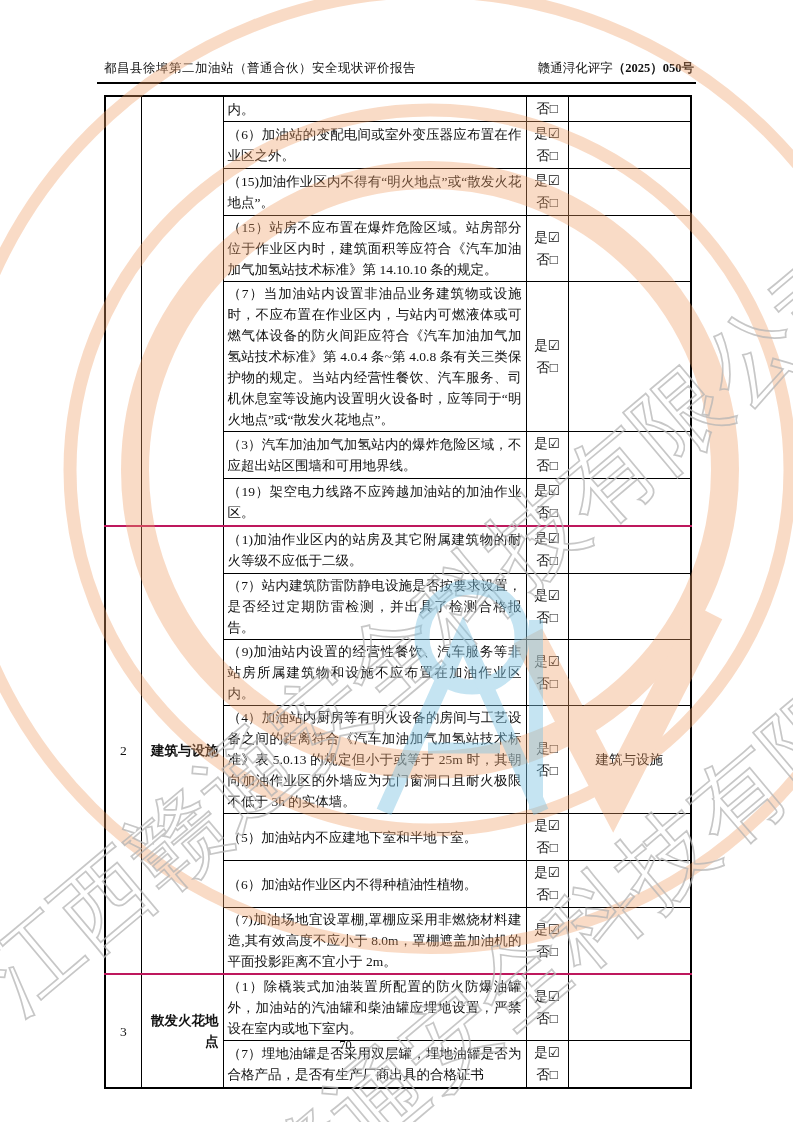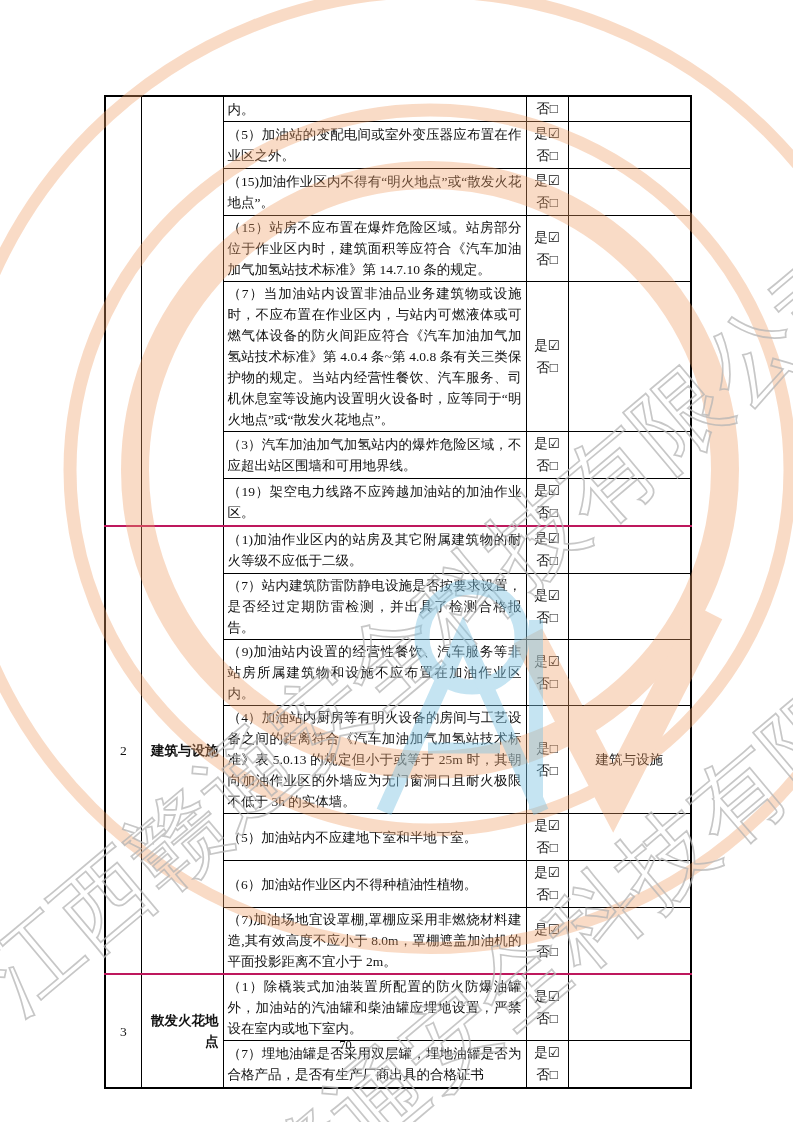--- a/index.html
+++ b/index.html
@@ -27,20 +27,26 @@
   .ftr{position:absolute;left:0;top:1038px;width:691px;text-align:center;font-size:12.5px;}
 
   
   .wm{position:absolute;left:0;top:0;width:793px;height:1122px;pointer-events:none;}
 </style>
 </head>
 <body>
 
 <div class="page">
 
+  <div class="hdr">
+    <span class="l">都昌县徐埠第二加油站（普通合伙）安全现状评价报告</span>
+    <span class="r">
+      <span>赣通浔化评字</span><b>（2025）050号</b>
+    </span>
+  </div>
 
   <table class="chk">
     <colgroup>
         <col style="width:36px">
         <col style="width:82px">
         <col style="width:303px">
         <col style="width:42px">
         <col style="width:123px">
       </colgroup>
     <tbody>
@@ -48,37 +54,37 @@
       <tr style="height:22px">
         <td class="c-no" rowspan="7"></td>
         <td class="c-cat" rowspan="7"></td>
         <td class="c-item">内。</td>
         <td class="c-ans">
             <div>否□</div>
           </td>
         <td class="c-remark"></td>
       </tr>
       <tr style="height:43px">
-        <td class="c-item">（5）加油站的变配电间或室外变压器应布置在作业区之外。</td>
+        <td class="c-item">（6）加油站的变配电间或室外变压器应布置在作业区之外。</td>
         <td class="c-ans">
             <div>是☑</div>
             <div>否□</div>
           </td>
         <td class="c-remark"></td>
       </tr>
       <tr style="height:45px">
         <td class="c-item">（15)加油作业区内不得有“明火地点”或“散发火花地点”。</td>
         <td class="c-ans">
             <div>是☑</div>
             <div>否□</div>
           </td>
         <td class="c-remark"></td>
       </tr>
       <tr style="height:62px">
-        <td class="c-item">（15）站房不应布置在爆炸危险区域。站房部分位于作业区内时，建筑面积等应符合《汽车加油加气加氢站技术标准》第 14.7.10 条的规定。</td>
+        <td class="c-item">（15）站房不应布置在爆炸危险区域。站房部分位于作业区内时，建筑面积等应符合《汽车加油加气加氢站技术标准》第 14.10.10 条的规定。</td>
         <td class="c-ans">
             <div>是☑</div>
             <div>否□</div>
           </td>
         <td class="c-remark"></td>
       </tr>
       <tr style="height:143px">
         <td class="c-item">（7）当加油站内设置非油品业务建筑物或设施时，不应布置在作业区内，与站内可燃液体或可燃气体设备的防火间距应符合《汽车加油加气加氢站技术标准》第 4.0.4 条~第 4.0.8 条有关三类保护物的规定。当站内经营性餐饮、汽车服务、司机休息室等设施内设置明火设备时，应等同于“明火地点”或“散发火花地点”。</td>
         <td class="c-ans">
             <div>是☑</div>

